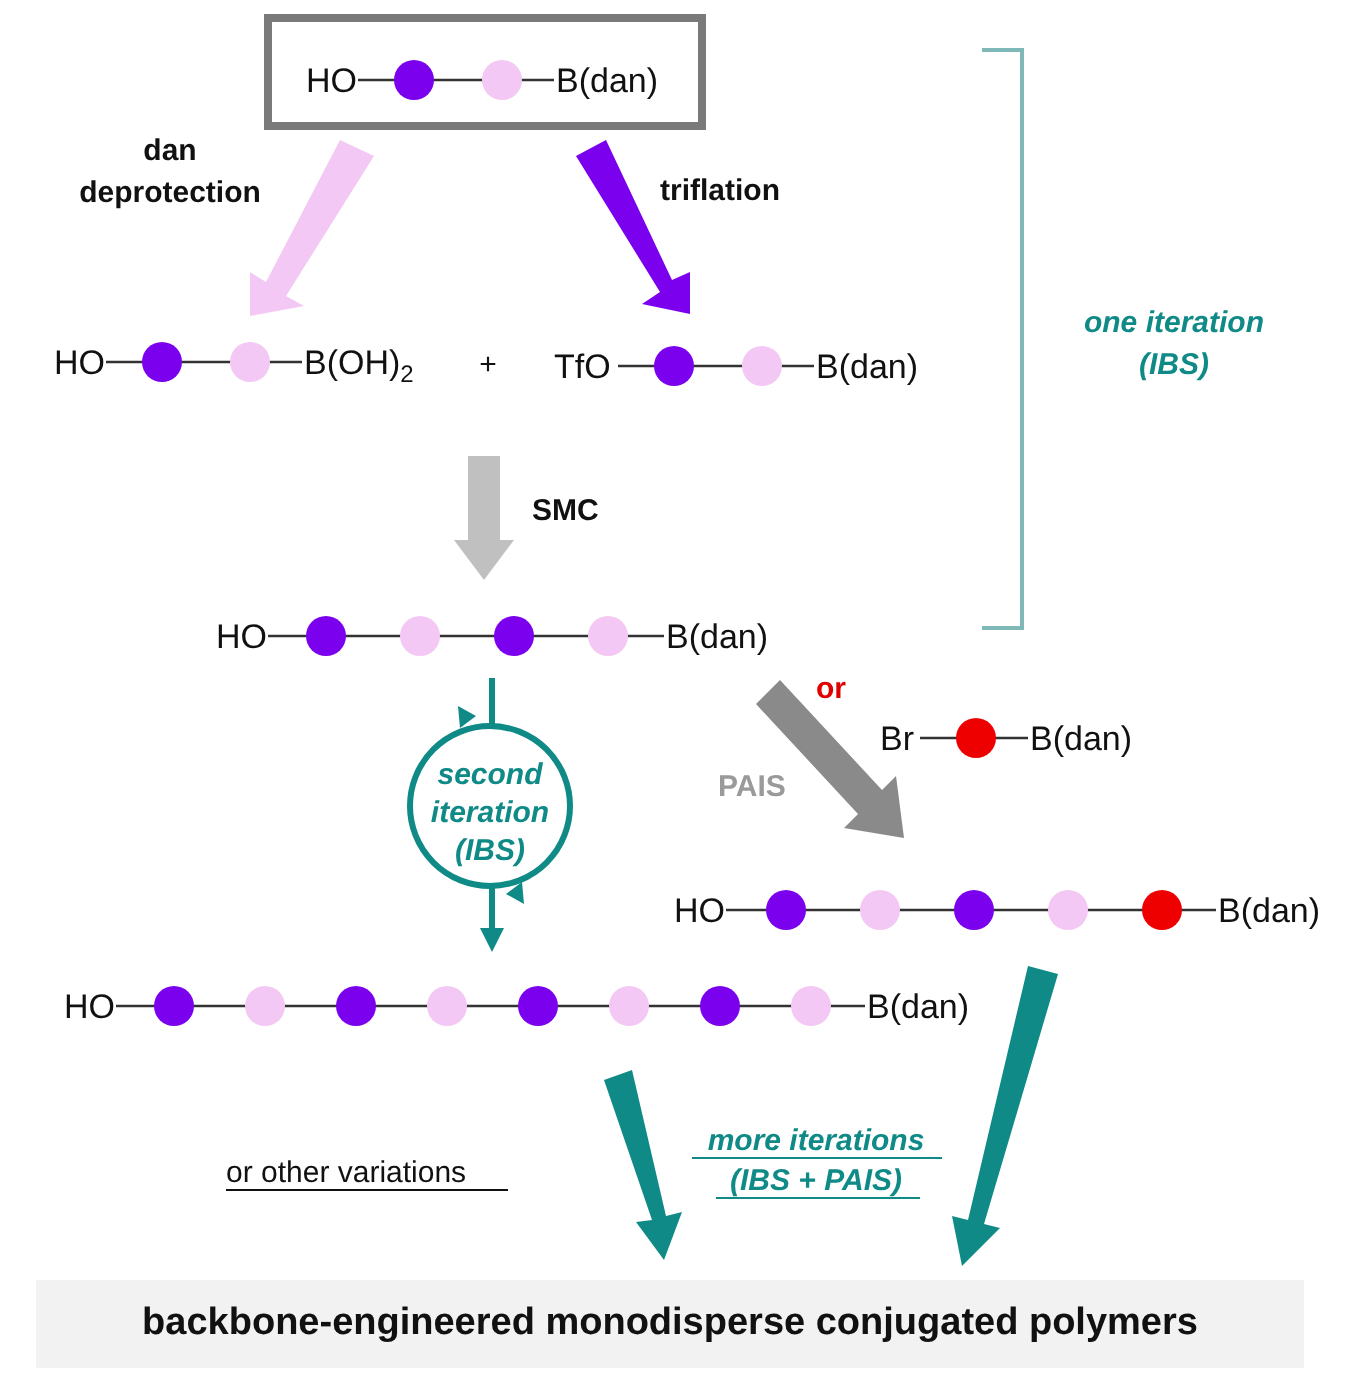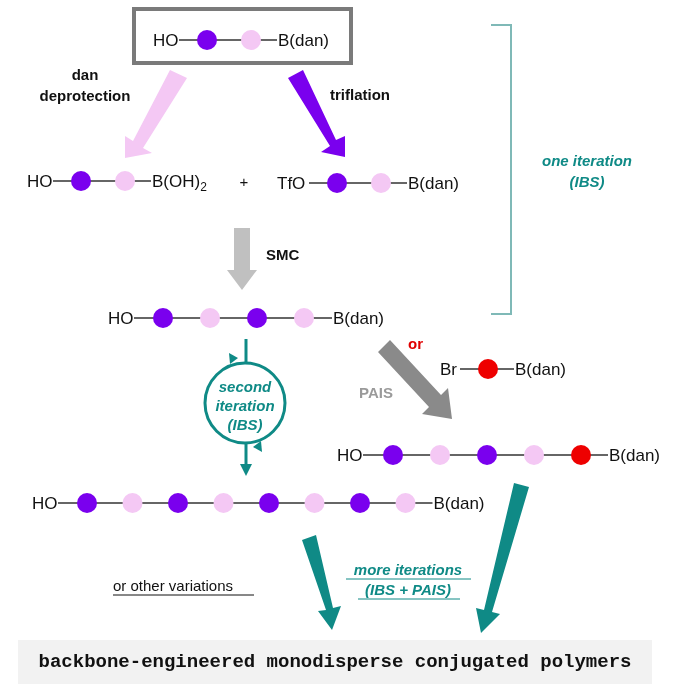--- a/index.html
+++ b/index.html
@@ -6,21 +6,21 @@
   #stage { position: relative; width: 677px; height: 692px; overflow: hidden; background: #ffffff; font-family: "Liberation Sans", sans-serif; }
   svg { position: absolute; left: 0; top: 0; }
   .mol-text { font-family: "Liberation Sans", sans-serif; font-size: 17px; fill: #111111; }
   .sub { font-size: 12px; }
   .label-bold { font-family: "Liberation Sans", sans-serif; font-size: 15px; font-weight: bold; fill: #111111; }
   .label-gray { font-family: "Liberation Sans", sans-serif; font-size: 15px; font-weight: bold; fill: #9a9a9a; }
   .label-red { font-family: "Liberation Sans", sans-serif; font-size: 15px; font-weight: bold; fill: #e00000; }
   .label-teal { font-family: "Liberation Sans", sans-serif; font-size: 15px; font-weight: bold; font-style: italic; fill: #0f8a86; }
   .label-plain { font-family: "Liberation Sans", sans-serif; font-size: 15px; fill: #111111; }
   .footer-box { position: absolute; left: 18px; top: 640px; width: 634px; height: 44px; background: #f2f2f2; display: flex; align-items: center; justify-content: center; }
-  .footer-text { font-family: Liberation Mono, monospace; font-size: 19px; font-weight: bold; color: #111111; }
+  .footer-text { font-family: Liberation Sans, sans-serif; font-size: 19px; font-weight: bold; color: #111111; }
 </style>
 </head>
 <body>
 
 <div id="stage">
   <svg id="scheme" width="677" height="692" viewBox="0 0 677 692">
     <defs>
       <marker id="tealHead" markerWidth="8" markerHeight="8" refX="4" refY="4" orient="auto" markerUnits="userSpaceOnUse">
         <path d="M0,0 L8,4 L0,8 z" fill="#0f8a86"></path>
       </marker>

